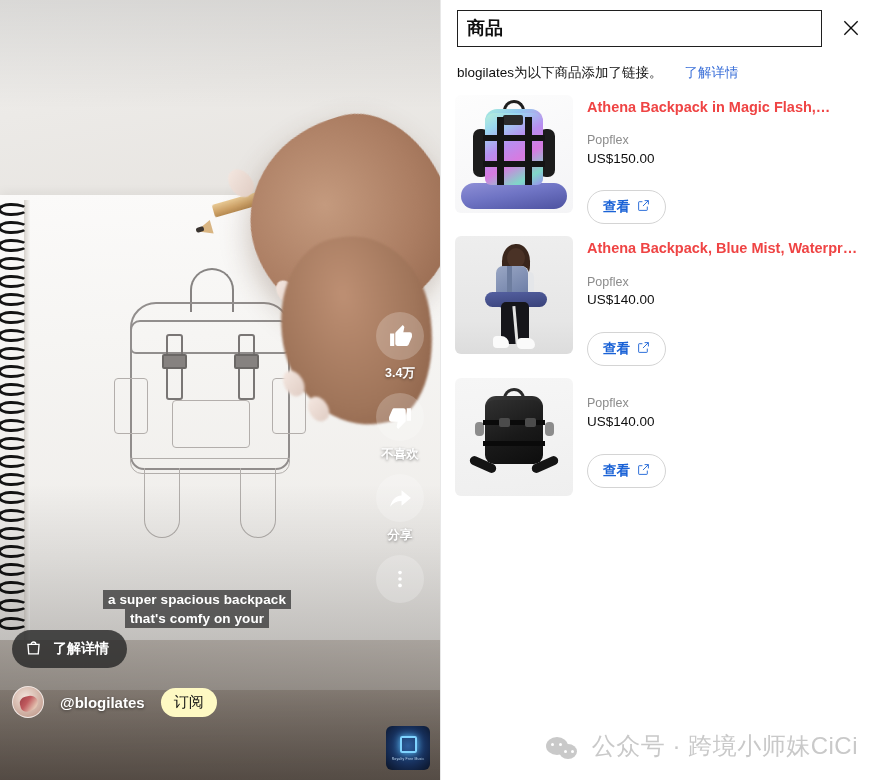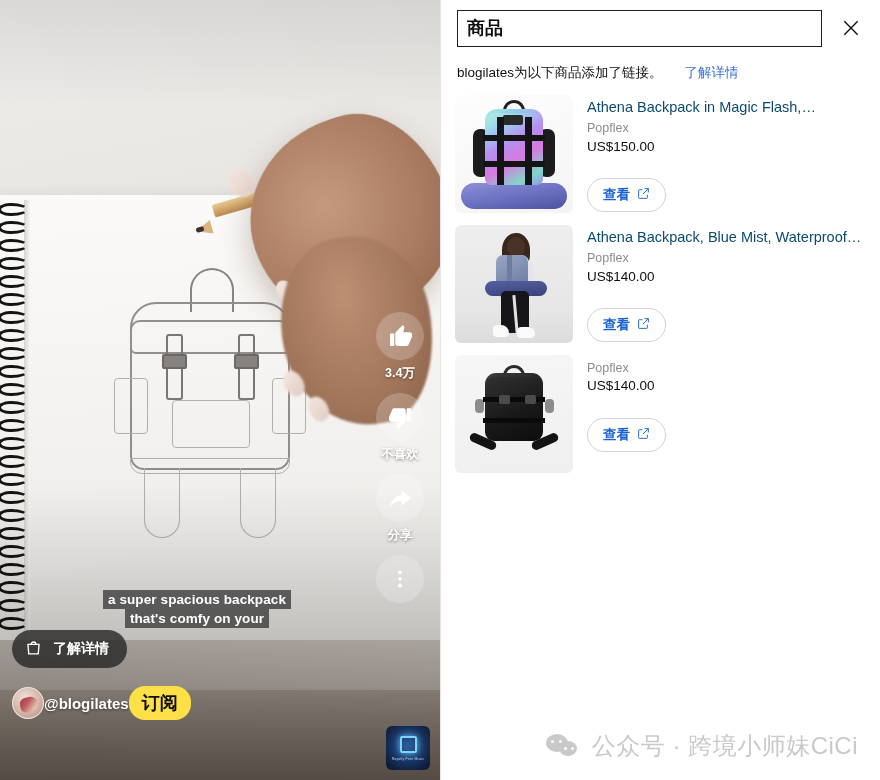--- a/index.html
+++ b/index.html
@@ -164,39 +164,39 @@
     border-radius: 19px;
     display: flex; align-items: center; gap: 10px;
     cursor: pointer;
   }
   .shop-pill svg { width: 19px; height: 19px; stroke: #fff; fill: none; stroke-width: 1.7; }
   .shop-pill span { color: #fff; font-size: 14px; font-weight: 600; }
 
   
   .channel-row {
     position: absolute; left: 12px; top: 686px;
-    display: flex; align-items: center; gap: 0;
+    display: flex; align-items: center; gap: 16px;
   }
   .avatar {
     width: 32px; height: 32px; border-radius: 50%;
     background: radial-gradient(circle at 42% 35%, #f2e4dc 0%, #d8bdb1 45%, #b98f80 100%);
     border: 1px solid rgba(255,255,255,.7);
     overflow: hidden; position: relative; flex: 0 0 32px;
   }
   .avatar::after {
     content: ""; position: absolute; left: 7px; top: 9px; width: 18px; height: 15px;
     background: linear-gradient(140deg, #9d3f46 0%, #c05a5e 40%, #e3c3b1 80%);
     border-radius: 45% 55% 60% 40%;
     transform: rotate(-15deg);
   }
   .handle { color: #fff; font-size: 15px; font-weight: 700; text-shadow: 0 1px 3px rgba(0,0,0,.5); }
   .sub-btn {
-    background: #fde047; color: #0f0f0f;
+    background: #fef9c3; color: #0f0f0f;
     border: none; border-radius: 16px;
-    padding: 5px 13px; font-size: 18px; font-weight: 700;
+    padding: 5px 13px; font-size: 15px; font-weight: 400;
     font-family: inherit; cursor: pointer;
   }
   .video-title {
     position: absolute; left: 12px; top: 724px; right: 78px;
     color: #fff; font-size: 14.5px; font-weight: 600; line-height: 1.42;
     text-shadow: 0 1px 4px rgba(0,0,0,.55);
   }
   .music-thumb {
     position: absolute; right: 10px; bottom: 10px;
     width: 44px; height: 44px; border-radius: 6px;
@@ -241,25 +241,25 @@
   .product {
     display: flex; gap: 14px; margin-bottom: 12px; cursor: pointer;
   }
   .p-thumb {
     width: 118px; height: 118px; flex: 0 0 118px;
     border-radius: 6px; overflow: hidden; position: relative;
     background: #f3f3f3;
   }
   .p-info { flex: 1; min-width: 0; padding-top: 2px; }
   .p-name {
-    font-size: 14.5px; font-weight: 400; color: #0c4a6e;
+    font-size: 14.5px; font-weight: 700; color: #ef4444;
     white-space: nowrap; overflow: hidden; text-overflow: ellipsis;
     line-height: 1.4;
   }
-  .p-brand { font-size: 12.5px; color: #8c8c8c; margin-top: 3px; line-height: 1.4; }
+  .p-brand { font-size: 12.5px; color: #8c8c8c; margin-top: 15px; line-height: 1.4; }
   .p-price { font-size: 13.5px; color: #0f0f0f; margin-top: 0; font-weight: 500; line-height: 1.4; }
   .view-btn {
     margin-top: 22px;
     display: inline-flex; align-items: center; gap: 7px;
     border: 1px solid #d4d4d4; border-radius: 17px;
     padding: 7px 15px;
     background: #fff; cursor: pointer;
     font-family: inherit;
   }
   .view-btn span { color: #1a62d6; font-size: 13.5px; font-weight: 600; }
@@ -315,21 +315,21 @@
   .t3 .bkl { width: 11px; height: 9px; background: #4b4b4b; border-radius: 2px; }
   .t3 .k1 { left: 44px; top: 40px; } .t3 .k2 { left: 70px; top: 40px; }
   .t3 .tailL { left: 14px; top: 82px; width: 28px; height: 9px; border-radius: 5px; background: #141414; transform: rotate(24deg); }
   .t3 .tailR { left: 76px; top: 82px; width: 28px; height: 9px; border-radius: 5px; background: #141414; transform: rotate(-24deg); }
   .t3 .clipL { left: 20px; top: 44px; width: 9px; height: 14px; border-radius: 4px; background: #8c8c8c; }
   .t3 .clipR { left: 90px; top: 44px; width: 9px; height: 14px; border-radius: 4px; background: #8c8c8c; }
 
   
   .watermark {
     position: absolute; right: 22px; bottom: 18px;
-    display: flex; align-items: center; gap: 12px;
+    display: flex; align-items: flex-end; gap: 12px;
     color: #c9c9c9; font-size: 24px; font-weight: 500;
     letter-spacing: .5px; user-select: none;
   }
   .wm-icon { position: relative; width: 34px; height: 26px; flex: 0 0 34px; }
   .wm-icon .b1, .wm-icon .b2 {
     position: absolute; border-radius: 50%; background: #c9c9c9;
   }
   .wm-icon .b1 { left: 0; top: 1px; width: 22px; height: 18px; }
   .wm-icon .b2 { left: 13px; top: 8px; width: 18px; height: 15px; }
   .wm-icon .d { position: absolute; width: 3.2px; height: 3.2px; border-radius: 50%; background: #fff; }

